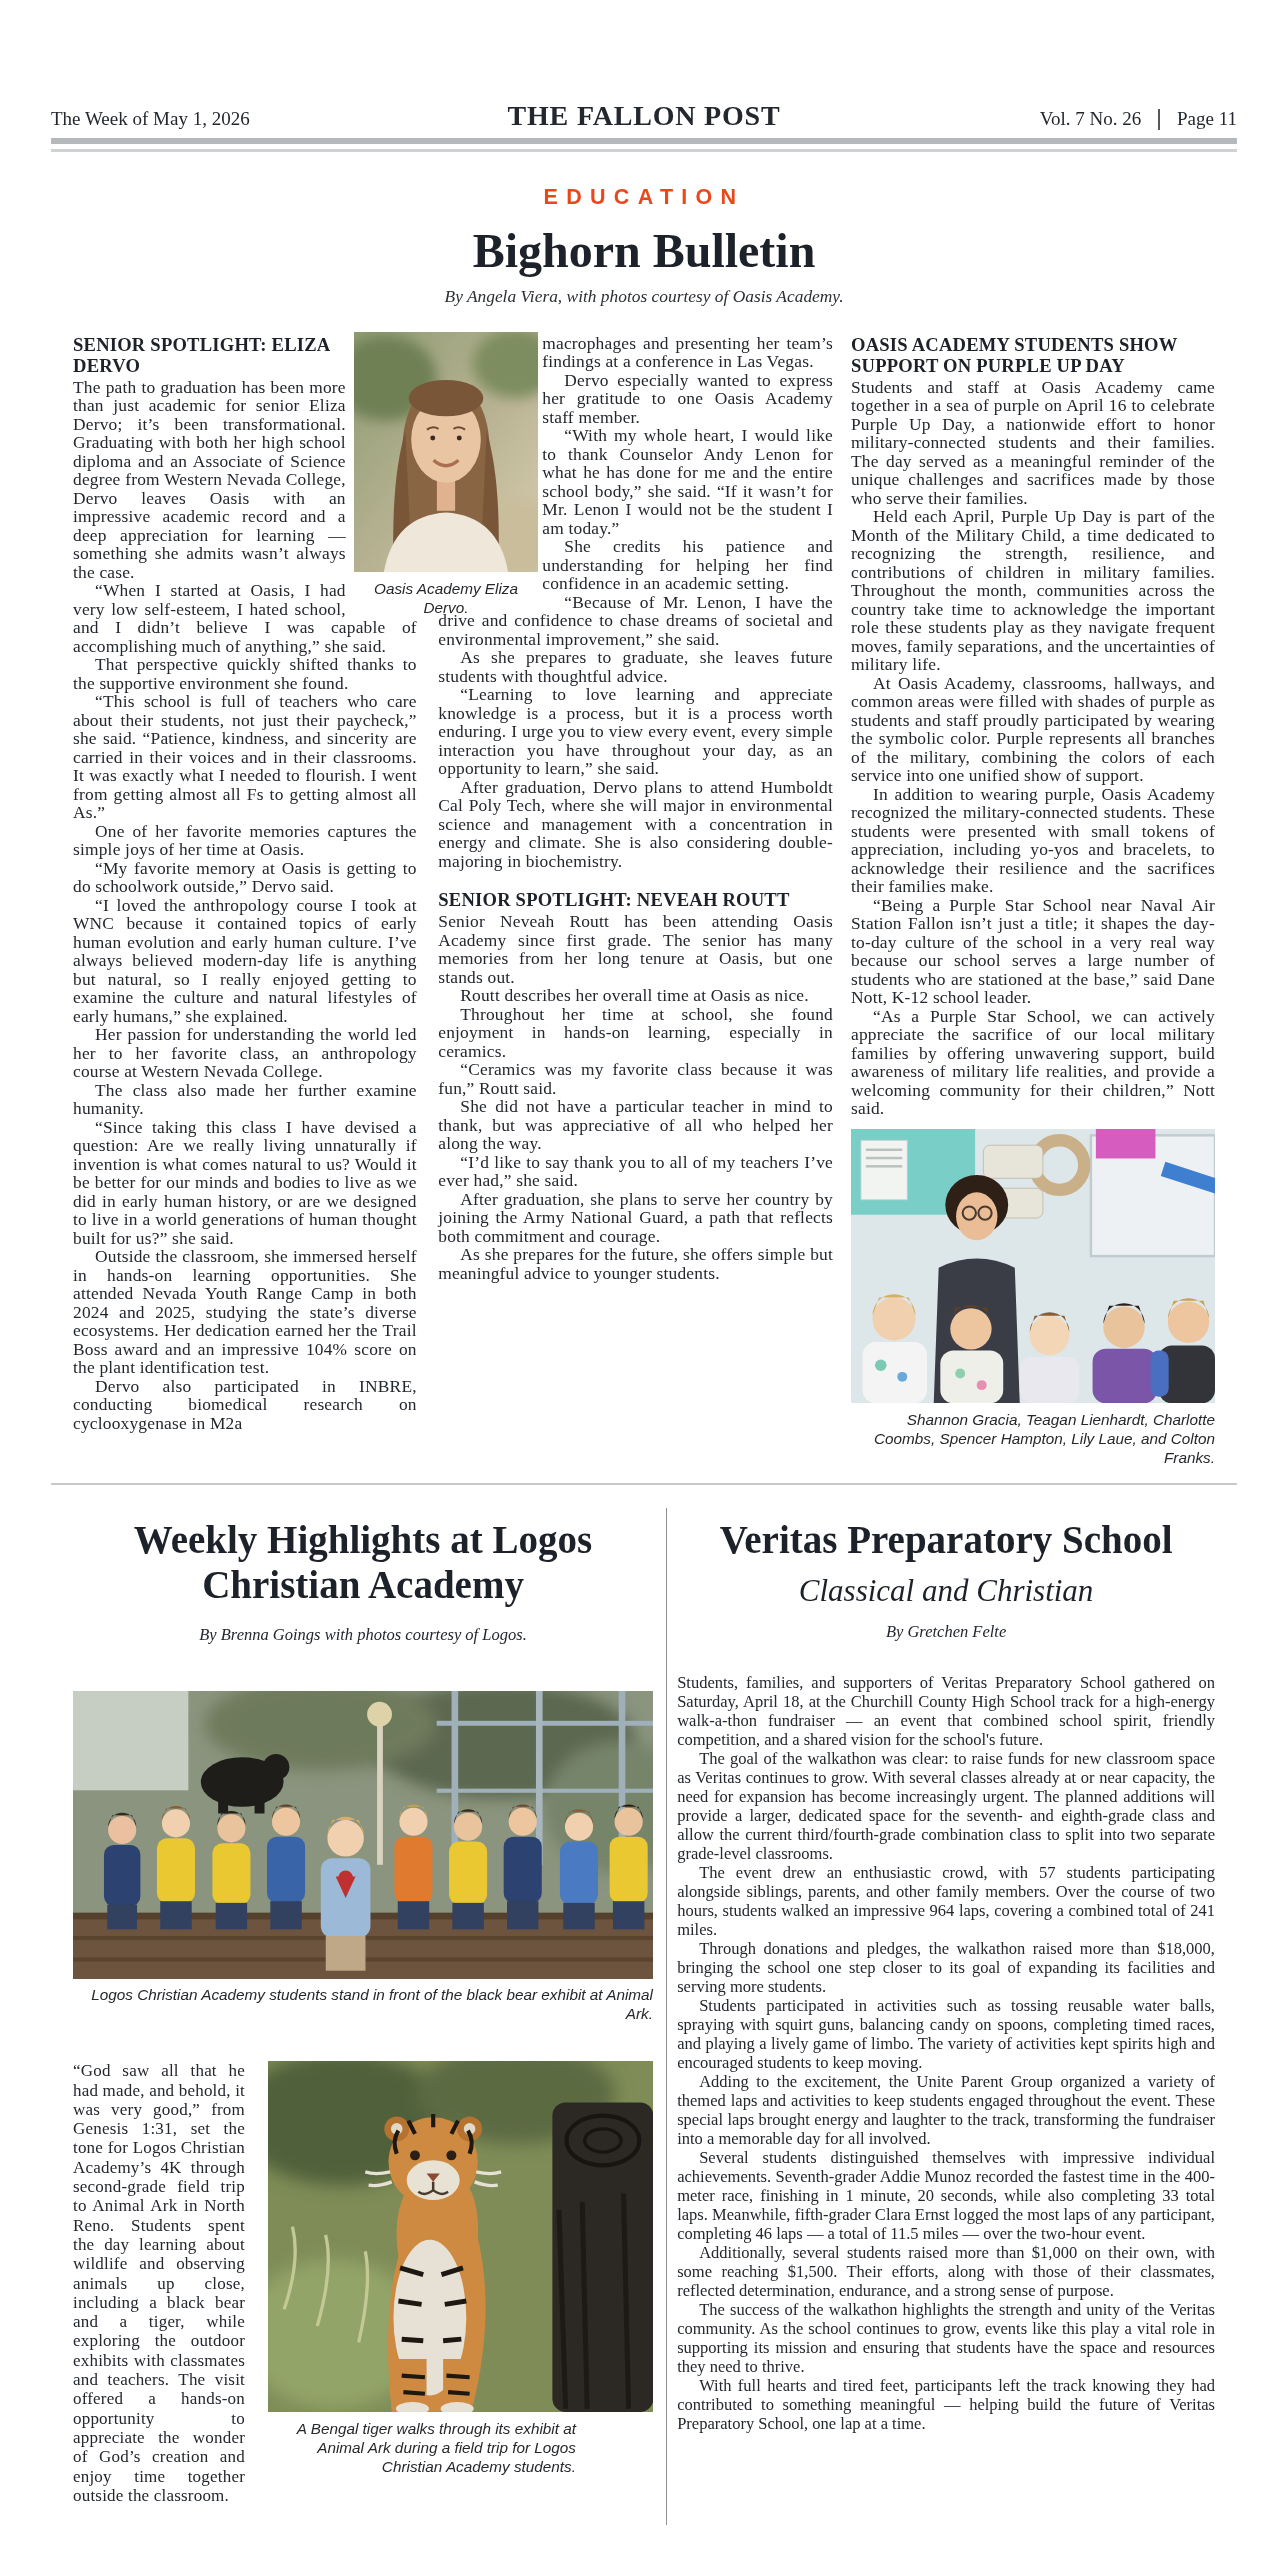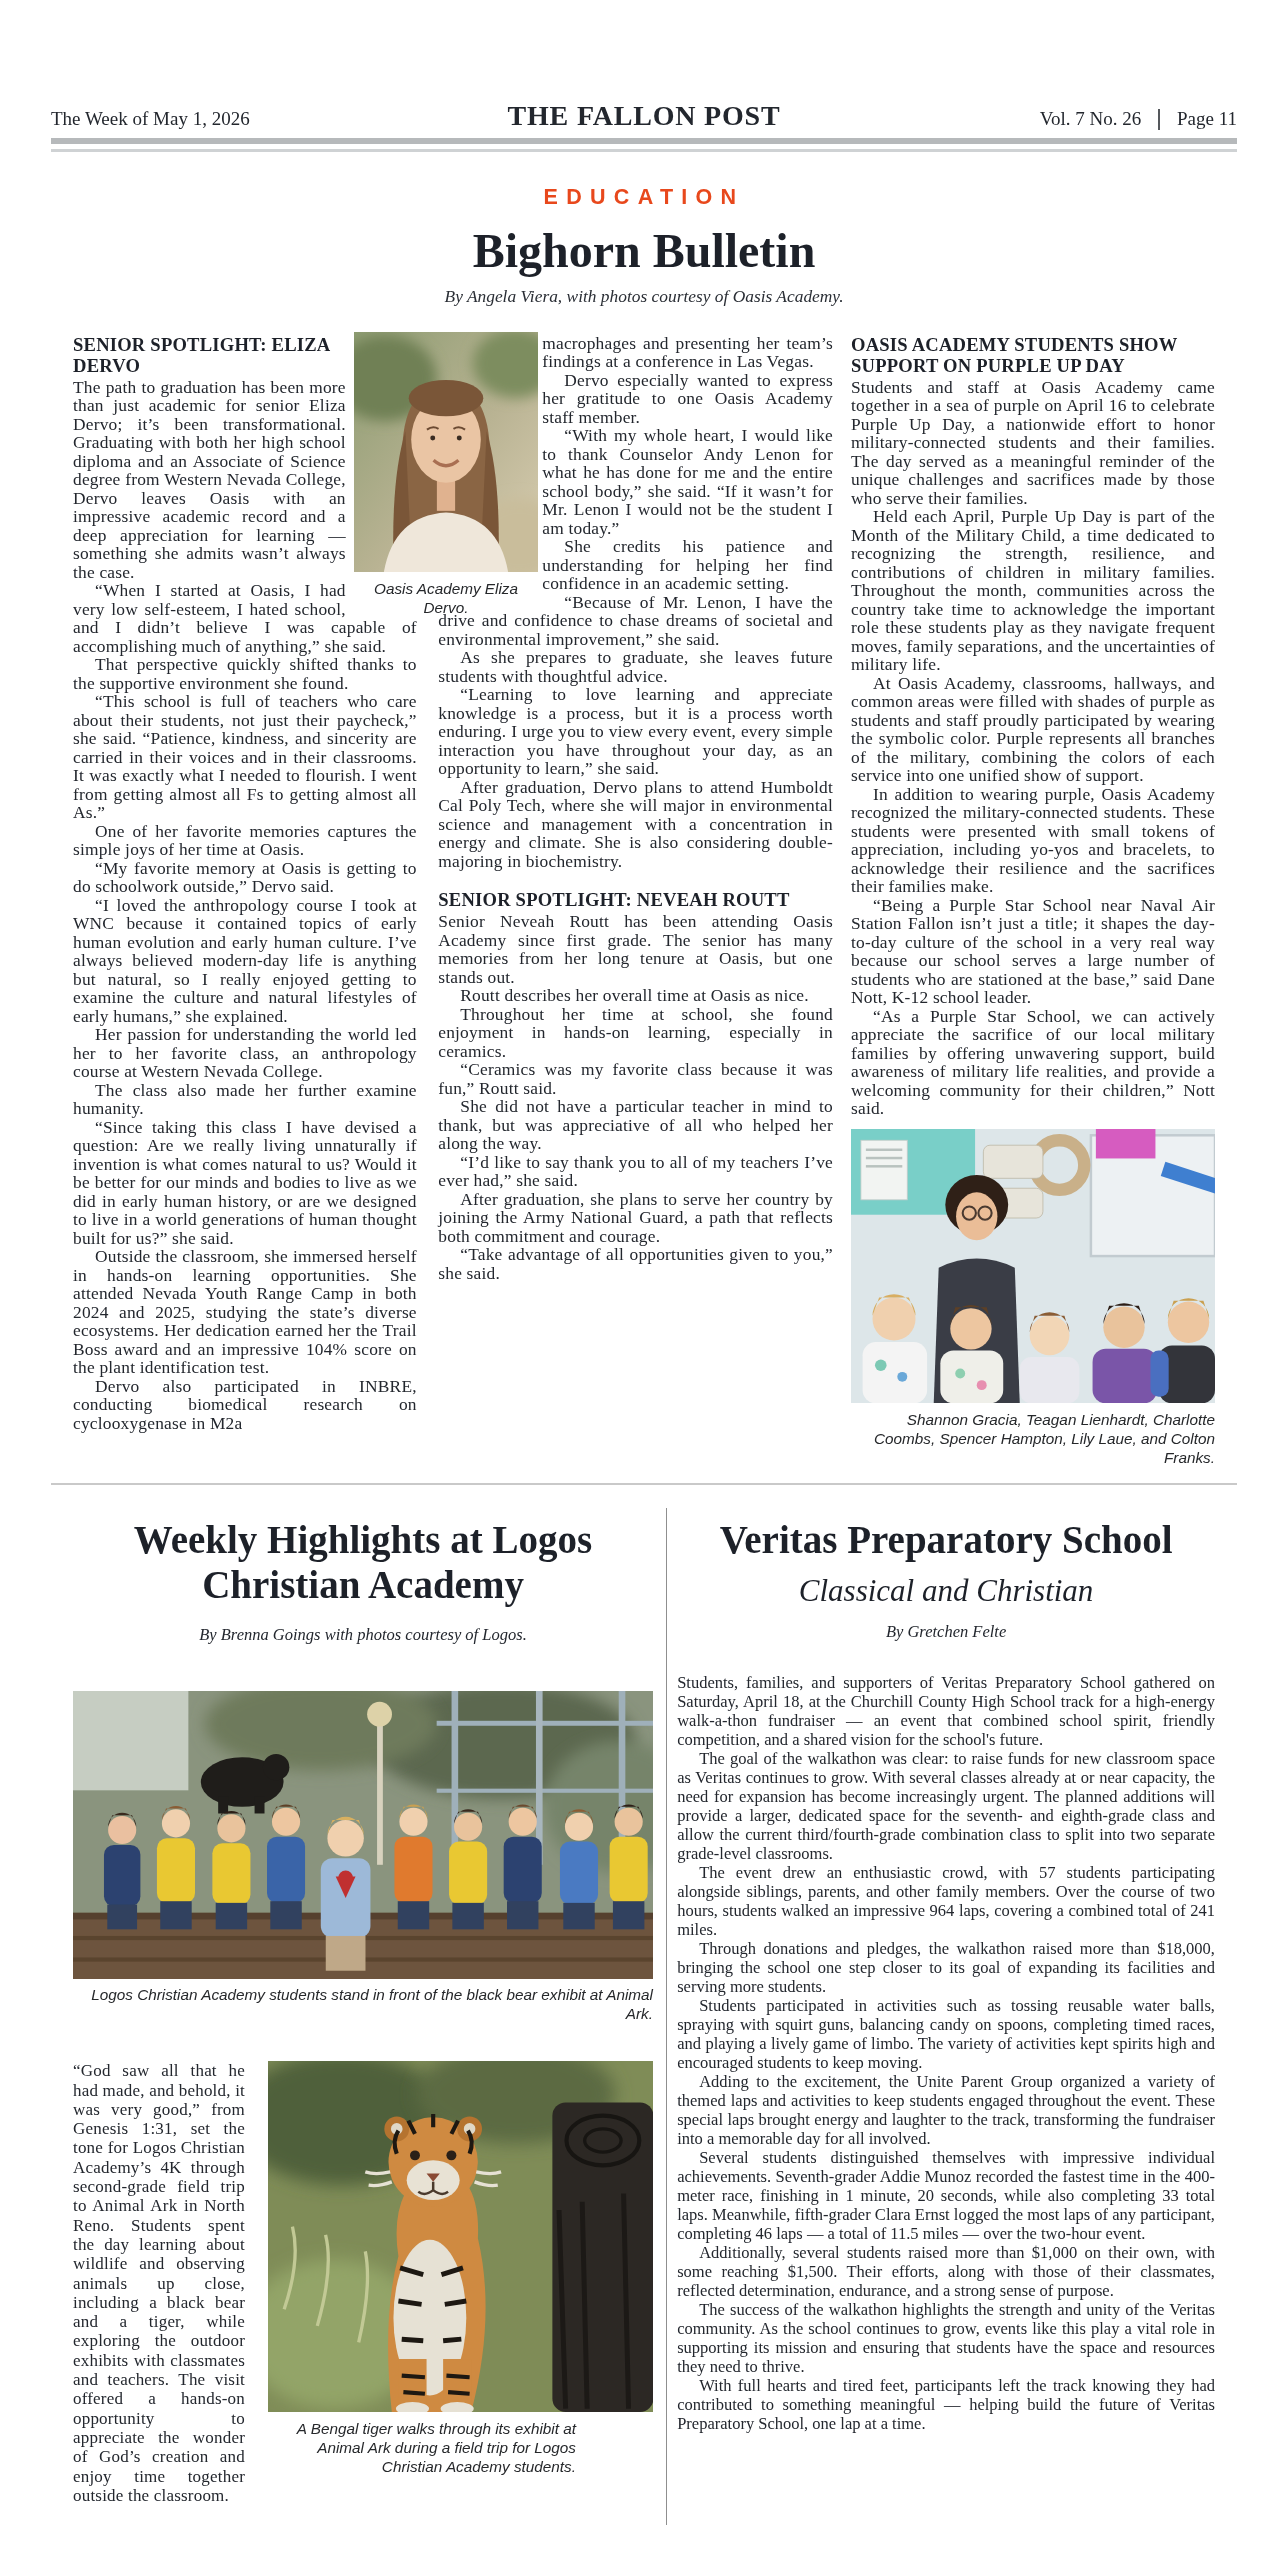--- a/index.html
+++ b/index.html
@@ -144,21 +144,21 @@
       <p>“Learning to love learning and appreciate knowledge is a process, but it is a process worth enduring. I urge you to view every event, every simple interaction you have throughout your day, as an opportunity to learn,” she said.</p>
       <p>After graduation, Dervo plans to attend Humboldt Cal Poly Tech, where she will major in environmental science and management with a concentration in energy and climate. She is also considering double-majoring in biochemistry.</p>
       <h3 class="colhead mid">SENIOR SPOTLIGHT: NEVEAH ROUTT</h3>
       <p class="noindent">Senior Neveah Routt has been attending Oasis Academy since first grade. The senior has many memories from her long tenure at Oasis, but one stands out.</p>
       <p>Routt describes her overall time at Oasis as nice.</p>
       <p>Throughout her time at school, she found enjoyment in hands-on learning, especially in ceramics.</p>
       <p>“Ceramics was my favorite class because it was fun,” Routt said.</p>
       <p>She did not have a particular teacher in mind to thank, but was appreciative of all who helped her along the way.</p>
       <p>“I’d like to say thank you to all of my teachers I’ve ever had,” she said.</p>
       <p>After graduation, she plans to serve her country by joining the Army National Guard, a path that reflects both commitment and courage.</p>
-      <p>“Take advantage of all opportunities given to you,” she said.</p>
+      <p>As she prepares for the future, she offers simple but meaningful advice to younger students.</p>
     </div>
 
     <div class="b-col3">
       <h3 class="colhead">OASIS ACADEMY STUDENTS SHOW SUPPORT ON PURPLE UP DAY</h3>
       <p class="noindent">Students and staff at Oasis Academy came together in a sea of purple on April 16 to celebrate Purple Up Day, a nationwide effort to honor military-connected students and their families. The day served as a meaningful reminder of the unique challenges and sacrifices made by those who serve their families.</p>
       <p>Held each April, Purple Up Day is part of the Month of the Military Child, a time dedicated to recognizing the strength, resilience, and contributions of children in military families. Throughout the month, communities across the country take time to acknowledge the important role these students play as they navigate frequent moves, family separations, and the uncertainties of military life.</p>
       <p>At Oasis Academy, classrooms, hallways, and common areas were filled with shades of purple as students and staff proudly participated by wearing the symbolic color. Purple represents all branches of the military, combining the colors of each service into one unified show of support.</p>
       <p>In addition to wearing purple, Oasis Academy recognized the military-connected students. These students were presented with small tokens of appreciation, including yo-yos and bracelets, to acknowledge their resilience and the sacrifices their families make.</p>
       <p>“Being a Purple Star School near Naval Air Station Fallon isn’t just a title; it shapes the day-to-day culture of the school in a very real way because our school serves a large number of students who are stationed at the base,” said Dane Nott, K-12 school leader.</p>
       <p>“As a Purple Star School, we can actively appreciate the sacrifice of our local military families by offering unwavering support, build awareness of military life realities, and provide a welcoming community for their children,” Nott said.</p>

